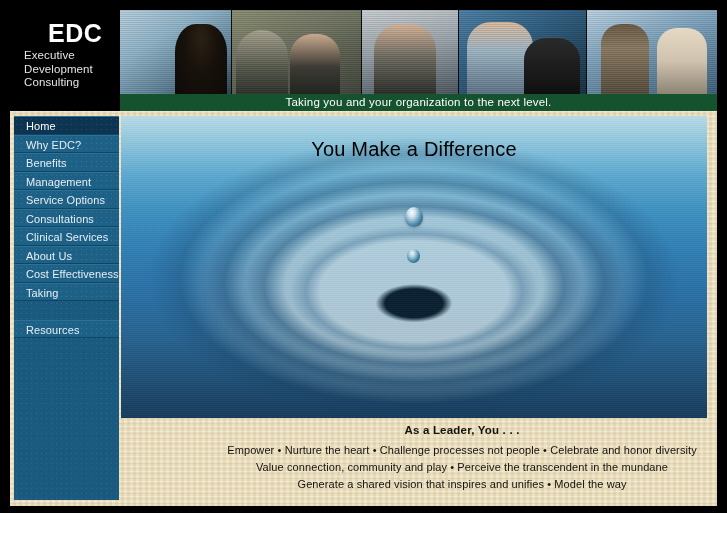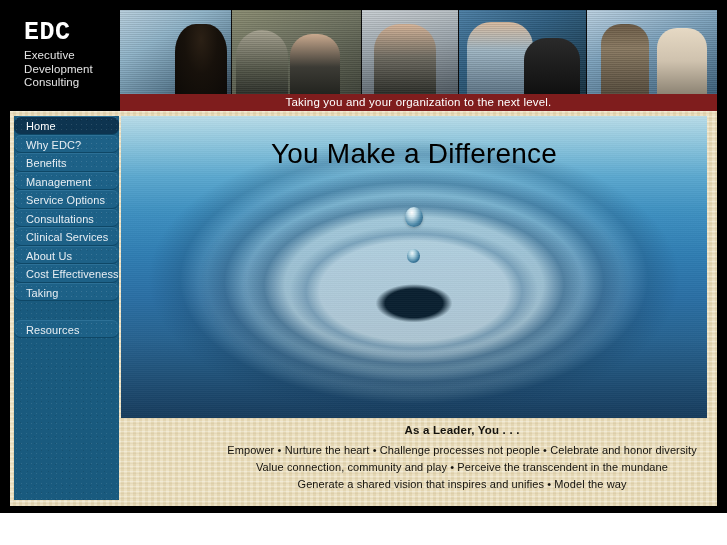--- a/index.html
+++ b/index.html
@@ -77,21 +77,22 @@
     box-sizing: border-box;
     padding: 14px 0 0 14px;
     z-index: 4;
   }
   .logo-main {
     color: #ffffff;
     font-size: 25px;
     font-weight: bold;
     letter-spacing: 0.5px;
     line-height: 26px;
-    font-family: Liberation Mono, monospace;
+    font-family: Liberation Sans, sans-serif;
+    margin-left: 24px;
   }
   .logo-sub {
     color: #e4e4e4;
     font-size: 11.5px;
     line-height: 13.5px;
     font-weight: normal;
     margin-top: 3px;
     letter-spacing: 0.1px;
   }
 
@@ -159,21 +160,21 @@
       repeating-linear-gradient(to bottom, rgba(0,0,0,0.10) 0 1px, rgba(255,255,255,0.04) 1px 2px);
     pointer-events:none;
   }
 
   .tagline {
     position: absolute;
     left: 110px;
     top: 88px;
     width: 597px;
     height: 17px;
-    background: #7f1d1d;
+    background: #14532d;
     color: #ffffff;
     font-size: 11.5px;
     line-height: 17px;
     text-align: center;
     letter-spacing: 0.2px;
   }
 
   
   .sidebar {
     position: absolute;
@@ -200,21 +201,20 @@
     border-bottom: 1px solid #0e4766;
     border-top: 1px solid #2d7197;
     background-color: #1d6187;
     background-image:
       radial-gradient(rgba(255,255,255,0.13) 0.6px, transparent 0.7px),
       radial-gradient(rgba(0,0,0,0.08) 0.6px, transparent 0.7px);
     background-size: 5px 5px, 7px 7px;
     cursor: pointer;
     white-space: nowrap;
     letter-spacing: 0.1px;
-    border-radius: 7px;
   }
   .nav-item.active {
     background-color: #0d3450;
     background-image:
       radial-gradient(rgba(255,255,255,0.12) 0.6px, transparent 0.7px),
       radial-gradient(rgba(0,0,0,0.12) 0.6px, transparent 0.7px);
     background-size: 5px 5px, 7px 7px;
     color: #ffffff;
   }
   .nav-gap {
@@ -265,21 +265,21 @@
     width:13px; height:14px; border-radius:50%;
     background: radial-gradient(ellipse at 40% 30%, #eef8fb 0%, #a8cfde 28%, #3c7b9e 65%, #1b425e 100%);
   }
   .hero-headline {
     position: absolute;
     left: 0;
     top: 22px;
     width: 100%;
     text-align: center;
     color: #000000;
-    font-size: 28px;
+    font-size: 20px;
     font-weight: normal;
     letter-spacing: 0.2px;
     font-family: "Liberation Sans", sans-serif;
   }
   .hero-noise {
     position:absolute; left:0; top:0; right:0; bottom:0;
     background-image: repeating-linear-gradient(to bottom, rgba(255,255,255,0.025) 0 1px, rgba(0,0,0,0.025) 1px 2px);
     pointer-events:none;
   }
 

